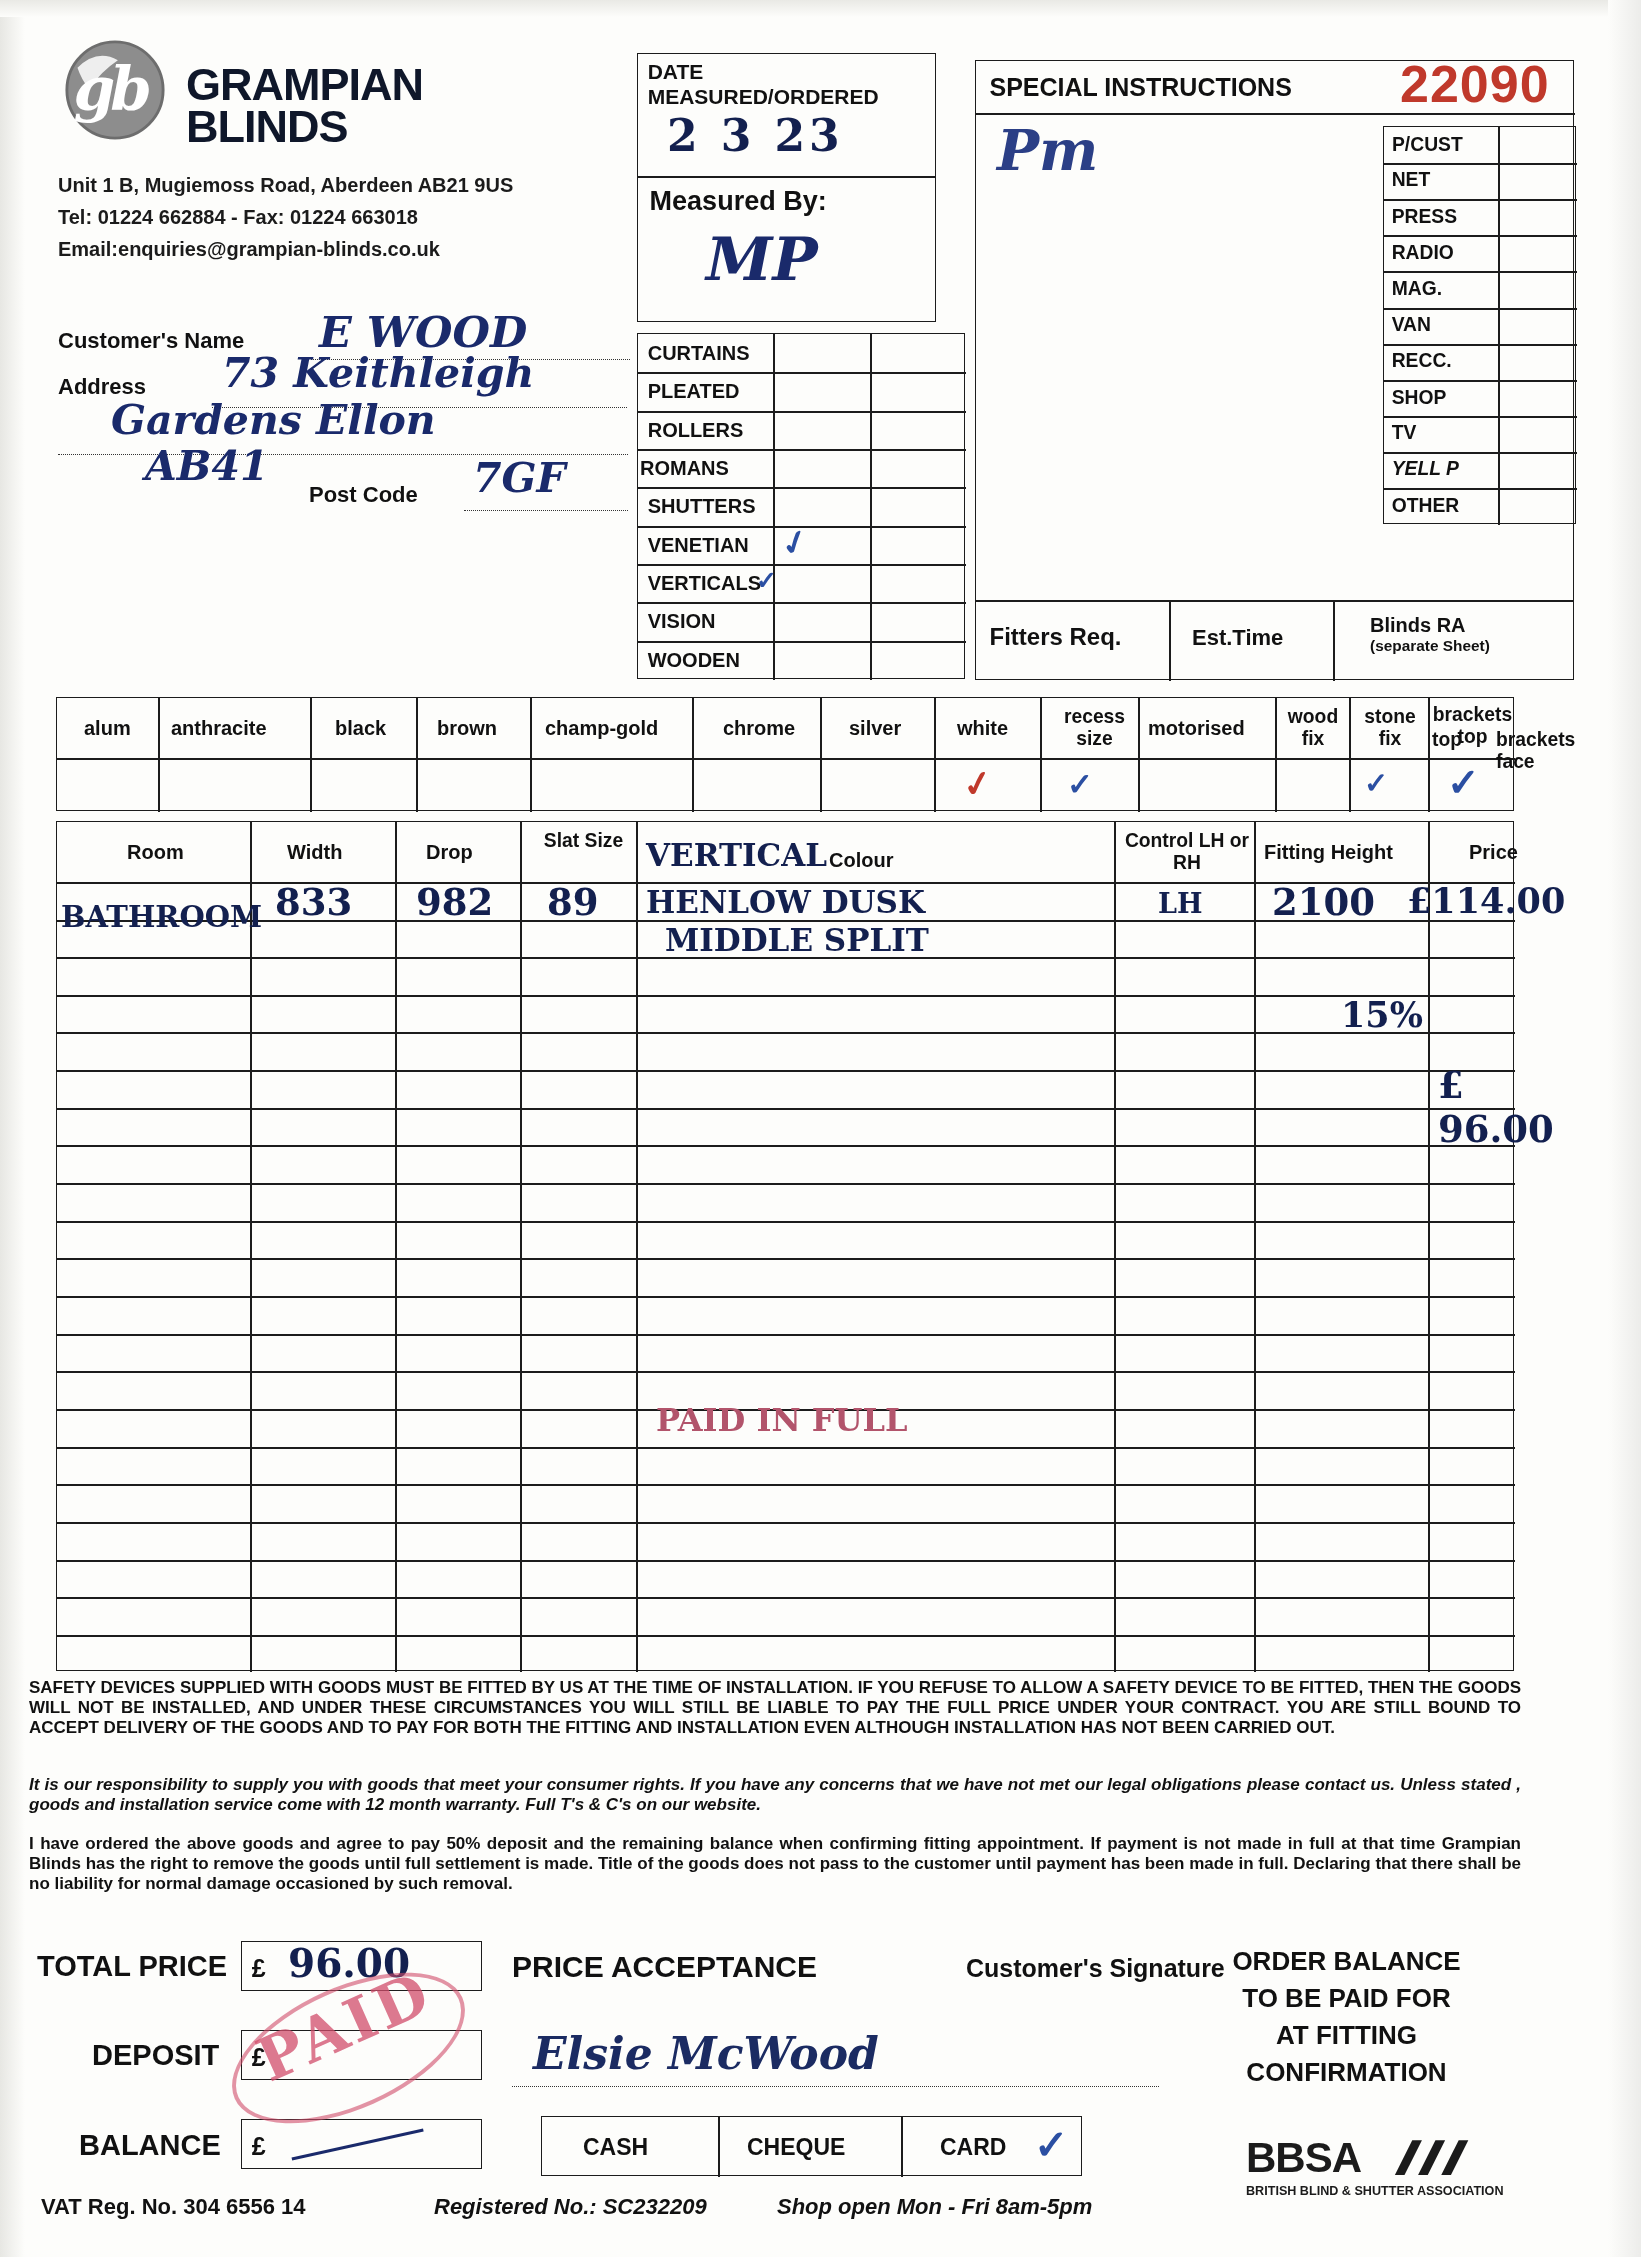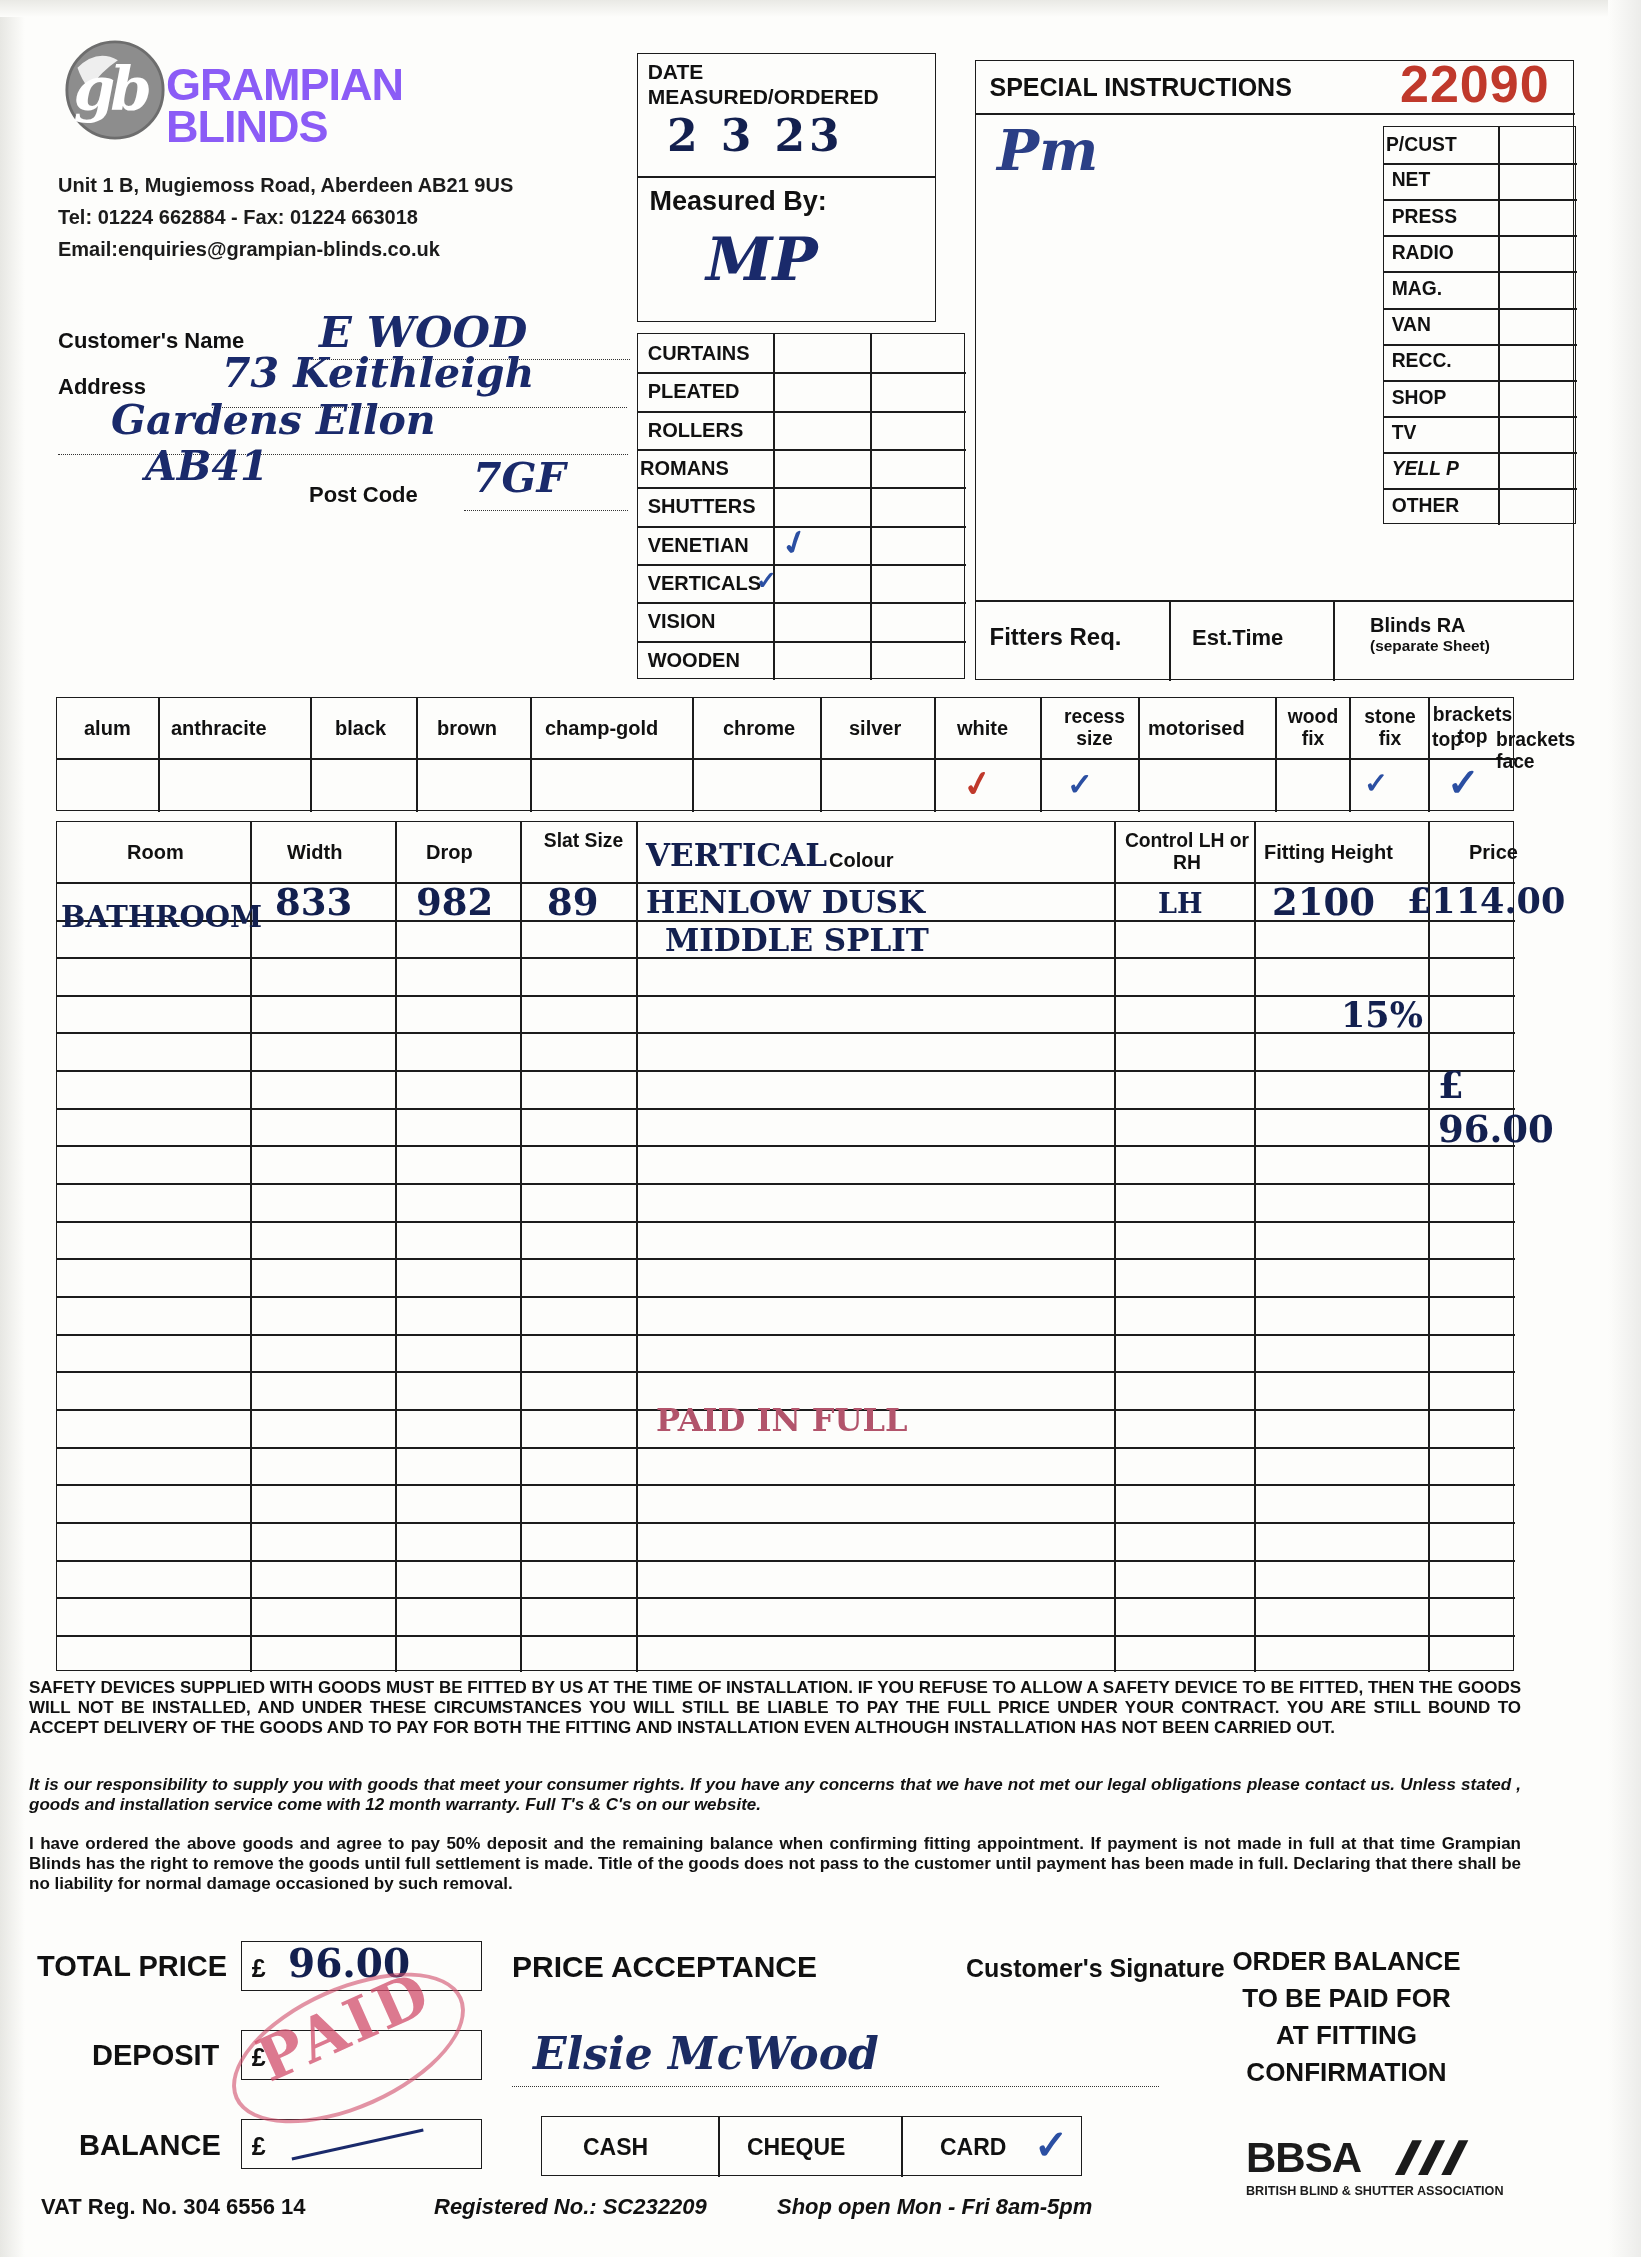--- a/index.html
+++ b/index.html
@@ -22,21 +22,21 @@
 
   .hand{font-family:"DejaVu Serif",serif;color:#1a2a6b;font-style:italic;font-weight:700;}
   .hand-b{font-family:"DejaVu Serif",serif;color:#13204f;font-weight:700;}
   .red{color:#c0392b;}
   .tick{color:#2b4fa2;font-weight:700;}
   .tick-red{color:#c0392b;font-weight:700;}
 
   
   .logo-wrap{position:absolute;left:58px;top:39px;width:541px;height:116px;}
   .logo-mark{position:absolute;left:0;top:0;width:114px;height:102px;}
-  .logo-text{position:absolute;left:108px;top:25px;font-size:45px;font-weight:700;letter-spacing:-1px;color:#8b5cf6;line-height:42px;}
+  .logo-text{position:absolute;left:128px;top:25px;font-size:45px;font-weight:700;letter-spacing:-1px;color:#0f172a;line-height:42px;}
   .logo-text .l2{display:block;}
   .addr{position:absolute;left:58px;top:169px;width:579px;font-size:20px;font-weight:700;line-height:32px;color:#1b1b1b;}
 
   
   .bx{position:absolute;border:1.9px solid #1c1c1c;box-sizing:border-box;}
 
   .hline{position:absolute;background:#1c1c1c;height:1.5px;}
   .vline{position:absolute;background:#1c1c1c;width:1.5px;}
 
   .dotted{position:absolute;border-bottom:1.9px dotted #333;}
@@ -150,21 +150,21 @@
     <div class="hline" style="left:0;top:72px;width:193px;"></div>
     <div class="hline" style="left:0;top:108px;width:193px;"></div>
     <div class="hline" style="left:0;top:144px;width:193px;"></div>
     <div class="hline" style="left:0;top:181px;width:193px;"></div>
     <div class="hline" style="left:0;top:217px;width:193px;"></div>
     <div class="hline" style="left:0;top:253px;width:193px;"></div>
     <div class="hline" style="left:0;top:289px;width:193px;"></div>
     <div class="hline" style="left:0;top:325px;width:193px;"></div>
     <div class="hline" style="left:0;top:361px;width:193px;"></div>
 
-    <div style="position:absolute;left:2px;top:6.8px;font-size:19.3px;font-weight:700;">P/CUST</div>
+    <div style="position:absolute;left:8px;top:6.8px;font-size:19.3px;font-weight:700;">P/CUST</div>
     <div style="position:absolute;left:7.7px;top:42px;font-size:19.3px;font-weight:700;">NET</div>
     <div style="position:absolute;left:7.7px;top:79px;font-size:19.3px;font-weight:700;">PRESS</div>
     <div style="position:absolute;left:7.7px;top:115px;font-size:19.3px;font-weight:700;">RADIO</div>
     <div style="position:absolute;left:7.7px;top:151px;font-size:19.3px;font-weight:700;">MAG.</div>
     <div style="position:absolute;left:7.7px;top:187px;font-size:19.3px;font-weight:700;">VAN</div>
     <div style="position:absolute;left:7.7px;top:223px;font-size:19.3px;font-weight:700;">RECC.</div>
     <div style="position:absolute;left:7.7px;top:260px;font-size:19.3px;font-weight:700;">SHOP</div>
     <div style="position:absolute;left:7.7px;top:295px;font-size:19.3px;font-weight:700;">TV</div>
     <div style="position:absolute;left:7.7px;top:331px;font-size:19.3px;font-weight:700;font-style:italic;">YELL P</div>
     <div style="position:absolute;left:7.7px;top:368px;font-size:19.3px;font-weight:700;">OTHER</div>

